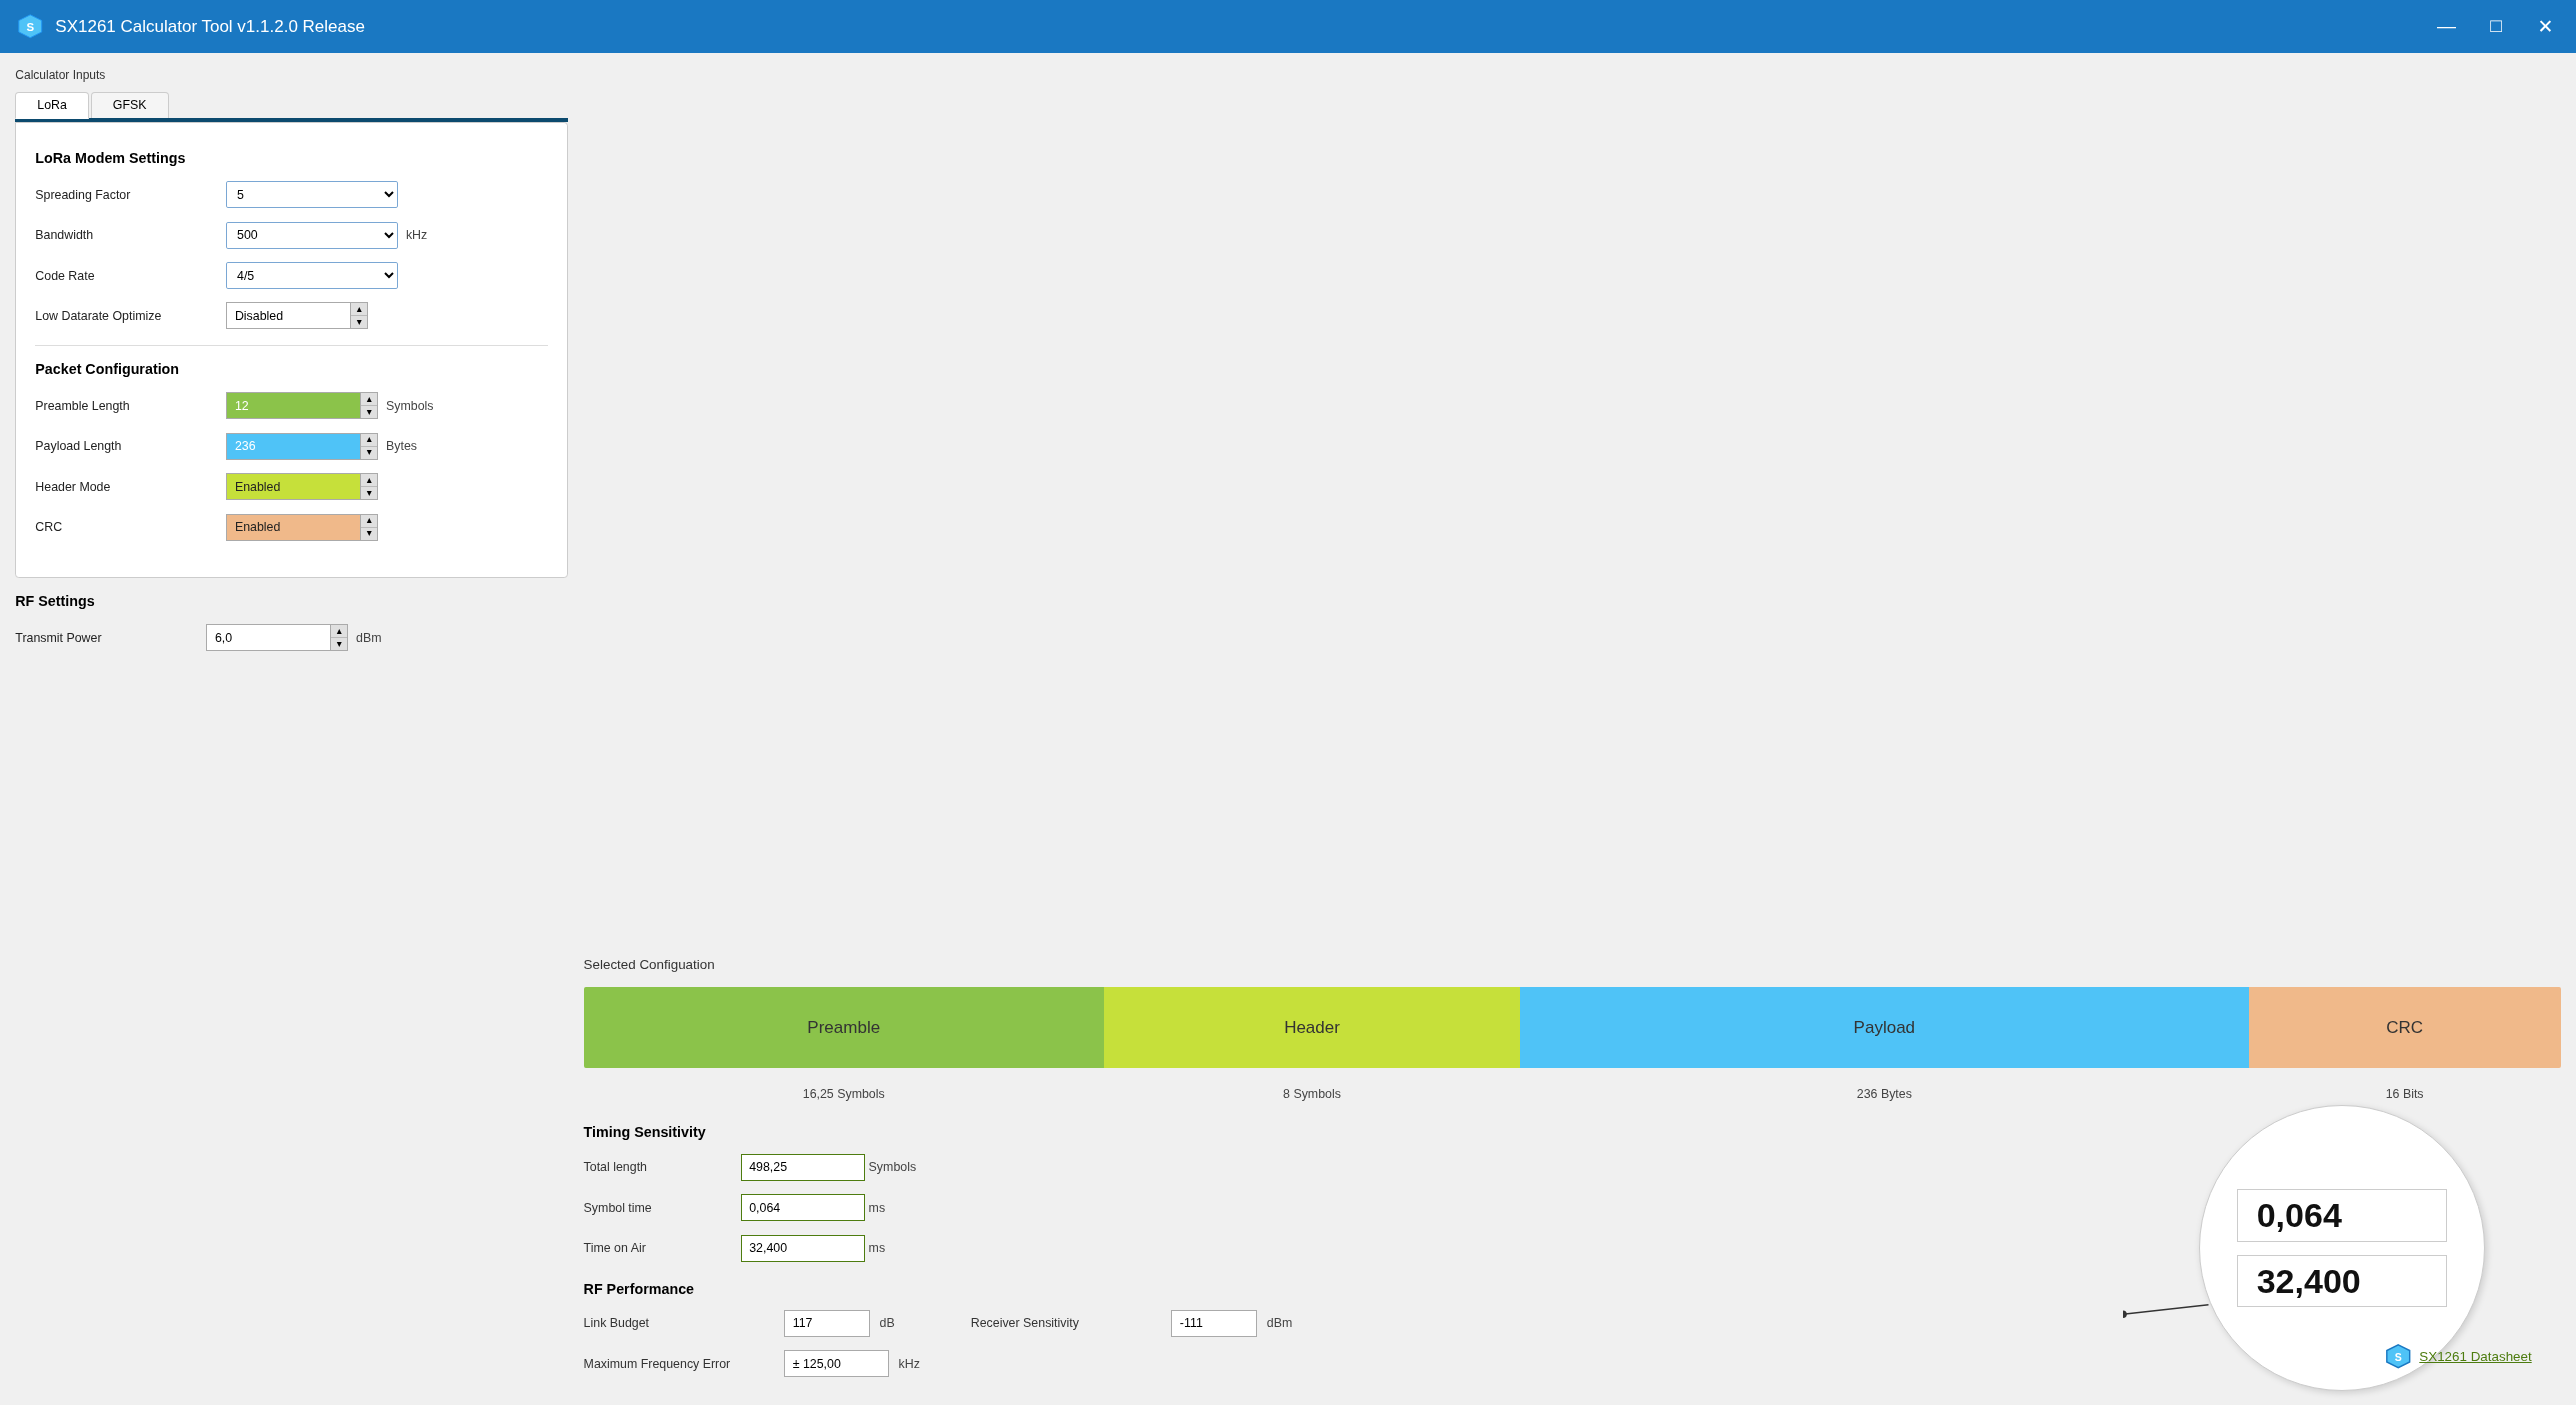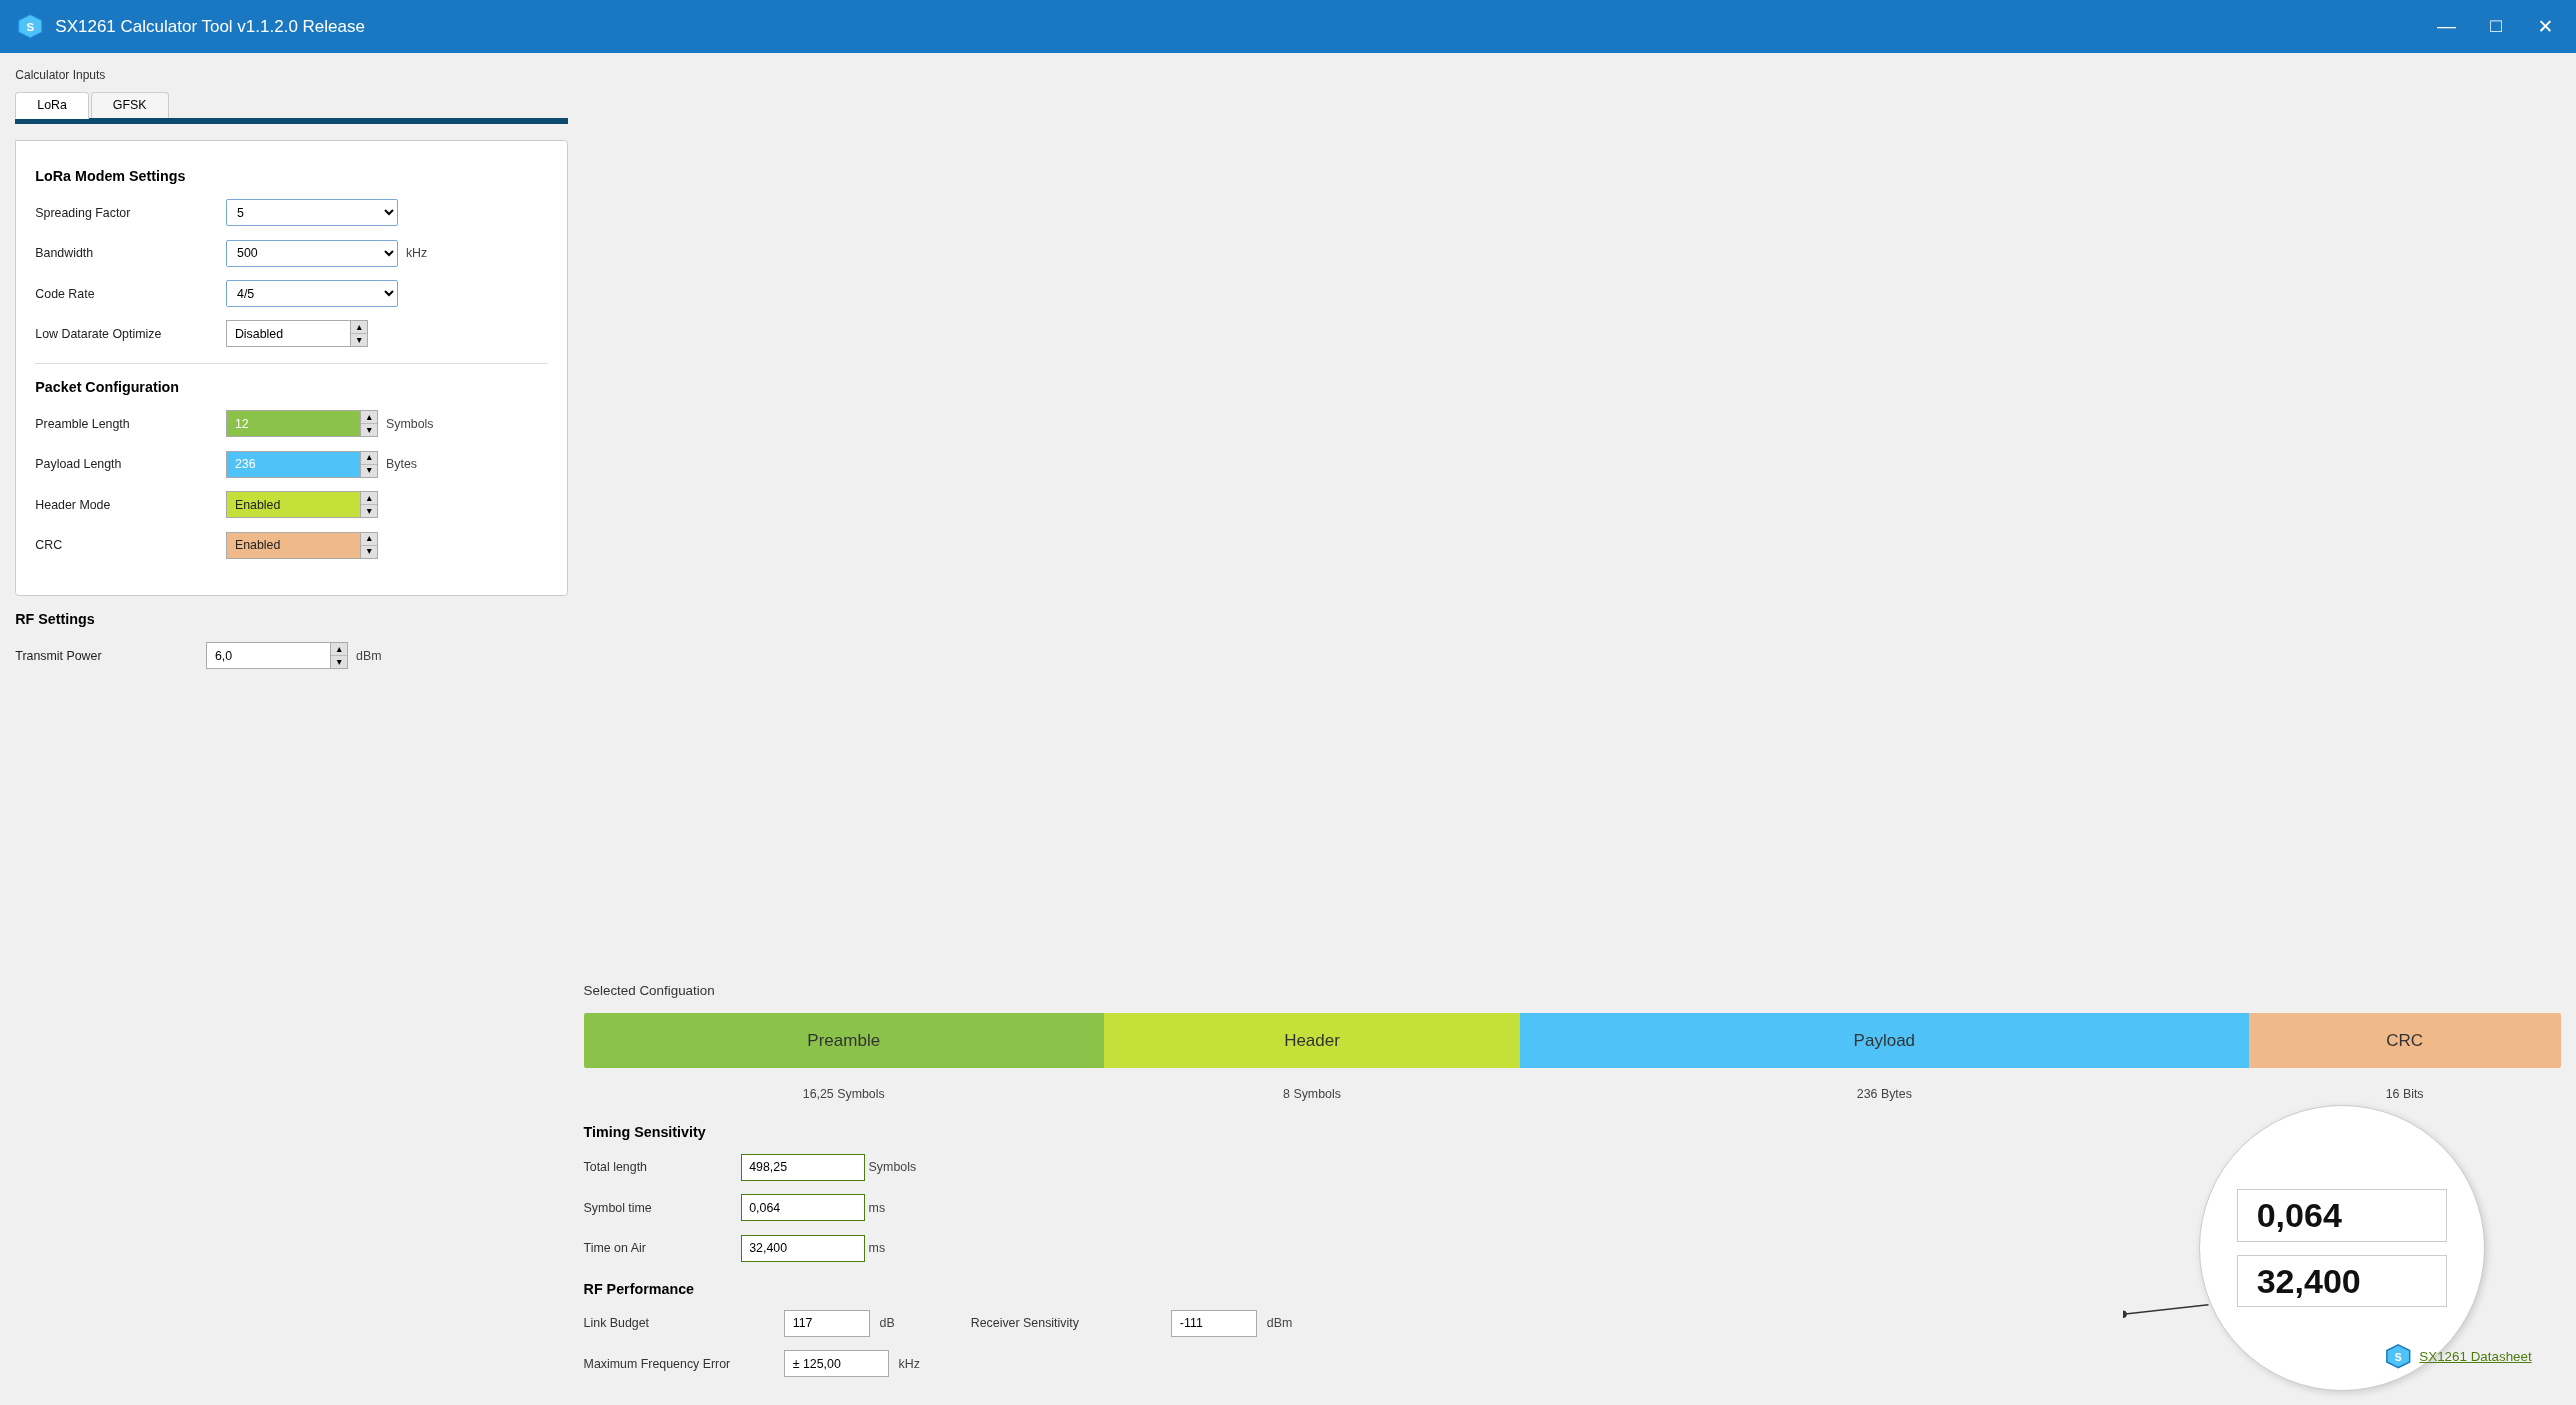--- a/index.html
+++ b/index.html
@@ -54,22 +54,22 @@
       flex-shrink: 0;
     }
     .section-title {
       font-size: 12px;
       color: #333;
       margin-bottom: 9.5px;
       font-weight: 500;
     }
     .tabs {
       display: flex;
-      border-bottom: 6px solid #0c4a6e;
-      margin-bottom: 16px;
+      border-bottom: 4px solid #0c4a6e;
+      margin-bottom: 0;
     }
     .tab {
       padding: 5.7px 21px;
       border: 1px solid #ccc;
       border-bottom: none;
       background: #f5f5f5;
       cursor: pointer;
       font-size: 12.4px;
       border-radius: 3.8px 3.8px 0 0;
       margin-right: 1.9px;
@@ -193,21 +193,21 @@
     }
     .right-panel-title {
       font-size: 13.4px;
       color: #333;
       margin-bottom: 15.3px;
       font-weight: 400;
     }
     
     .packet-diagram {
       display: flex;
-      height: 55px;
+      height: 81px;
       margin-bottom: 19px;
       border-radius: 1.9px;
       overflow: hidden;
     }
     .packet-section {
       display: flex;
       align-items: center;
       justify-content: center;
       font-size: 17px;
       font-weight: 500;

